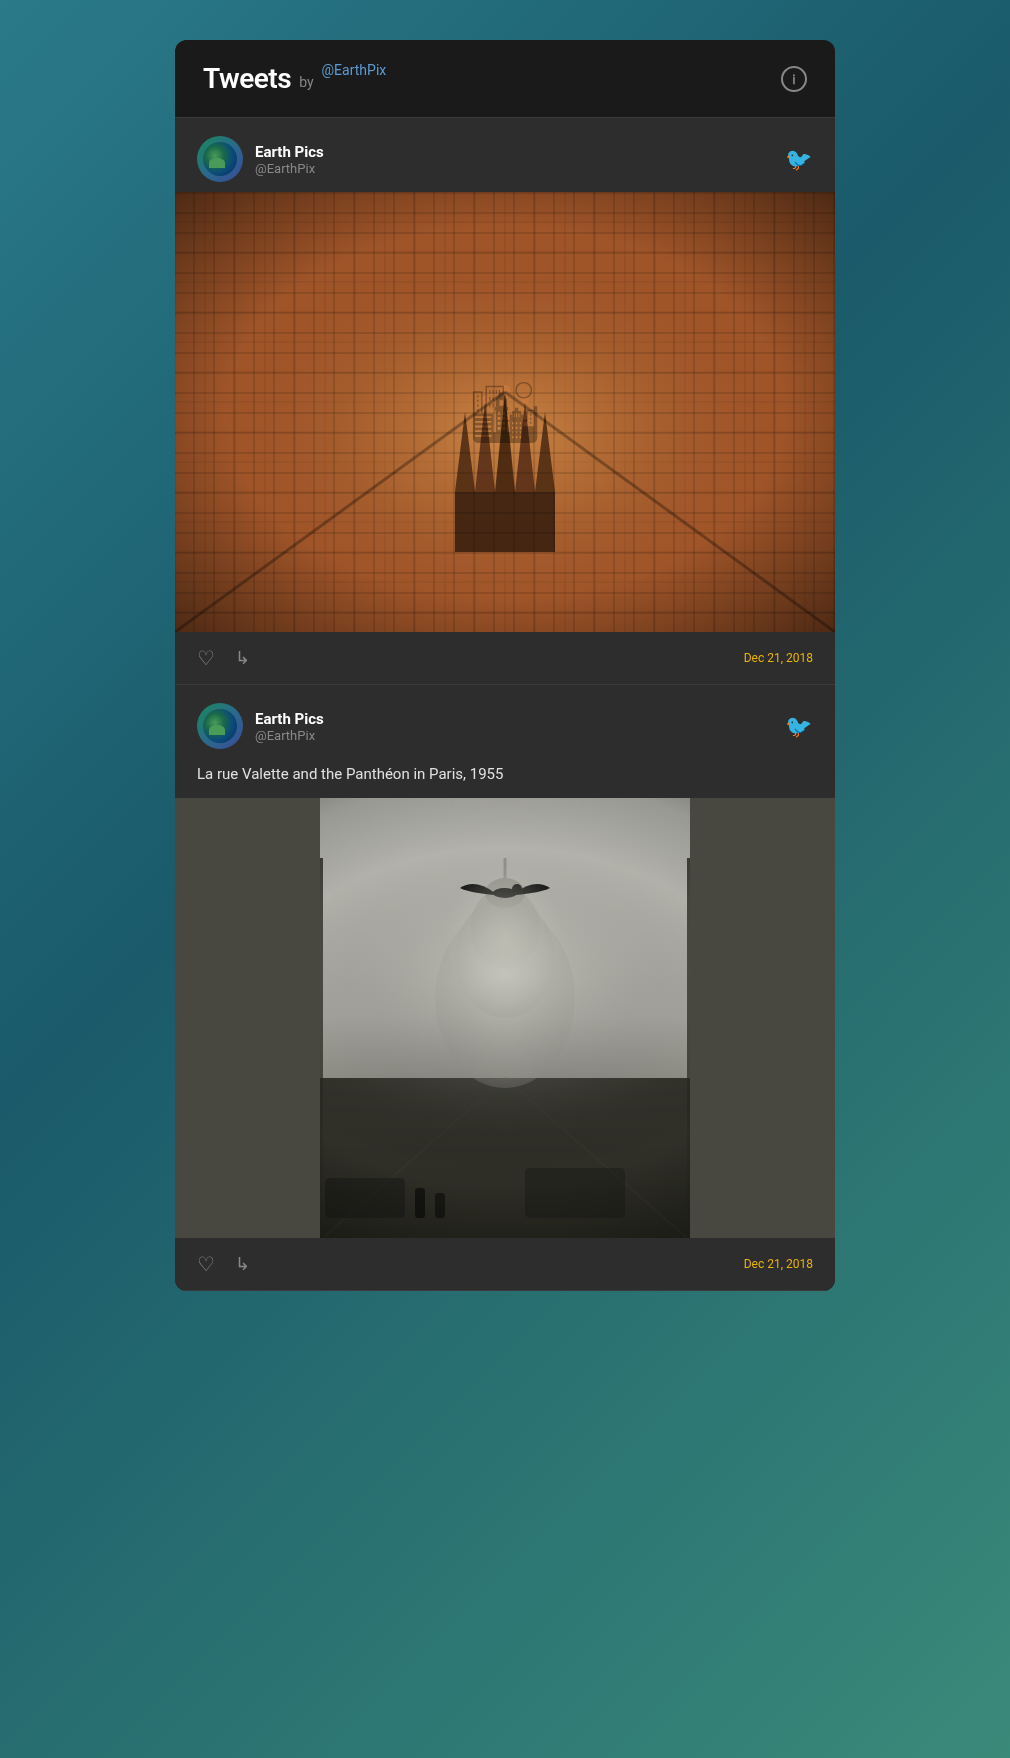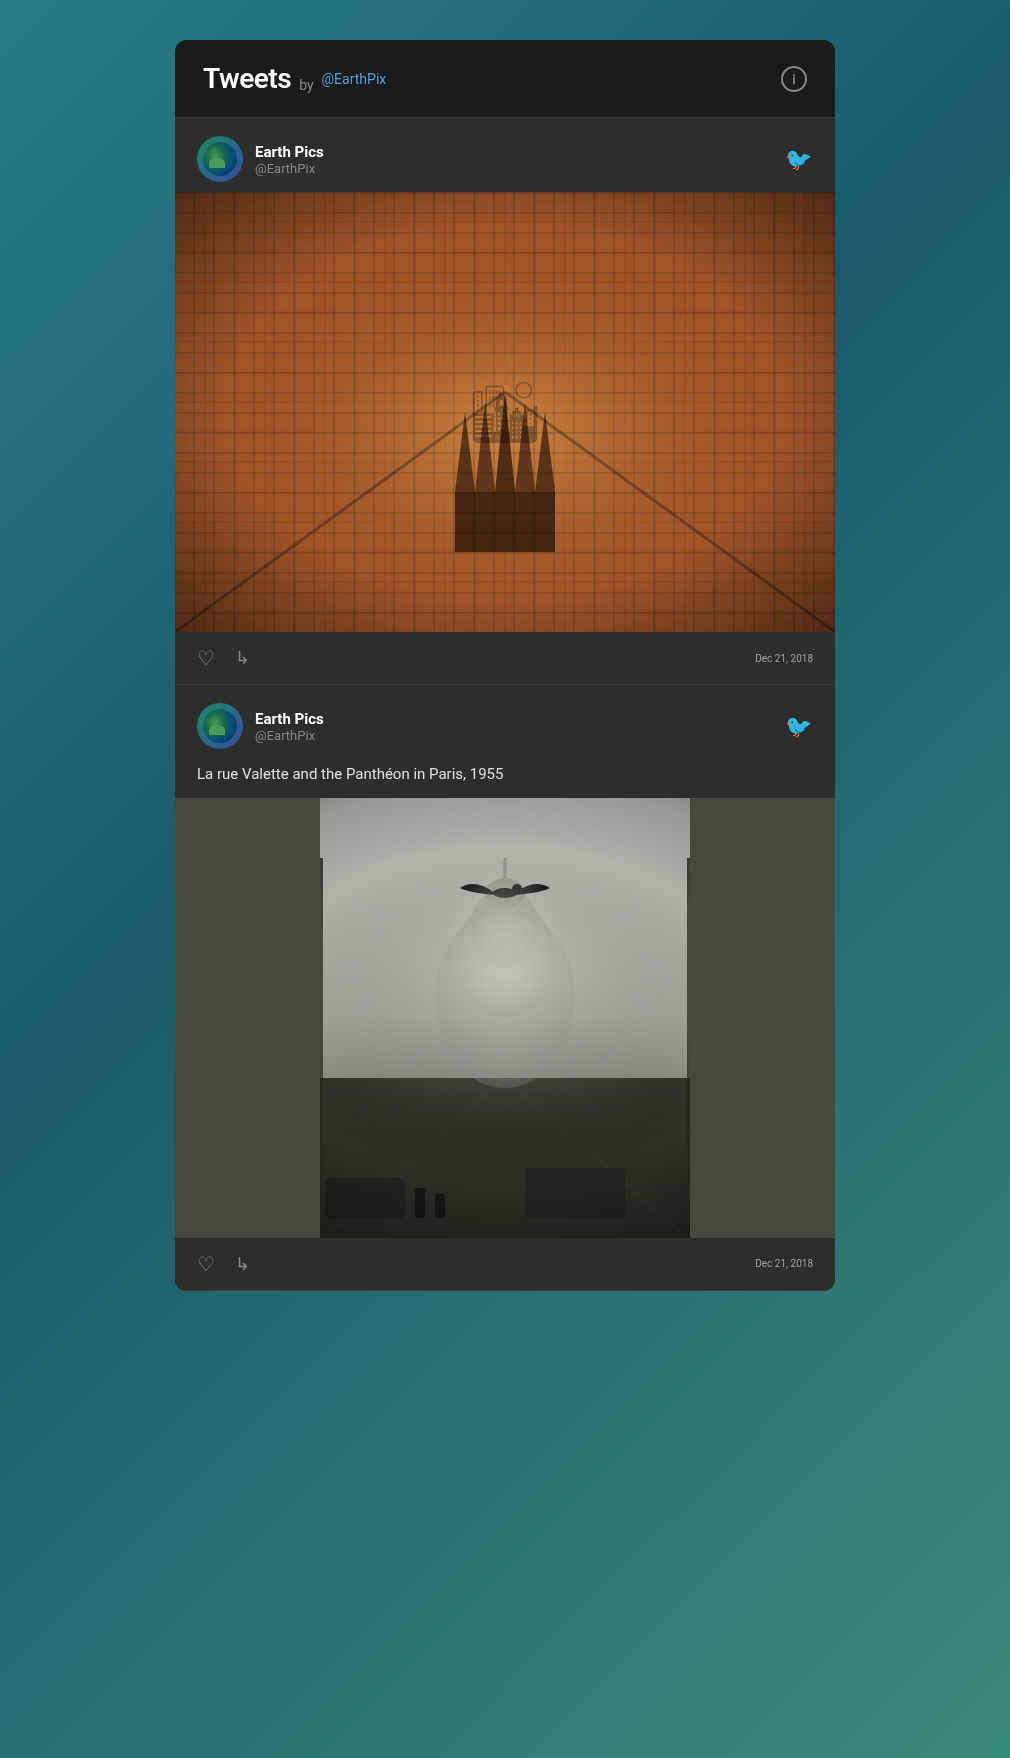--- a/index.html
+++ b/index.html
@@ -26,21 +26,21 @@
       background: #1a1a1a;
       padding: 22px 28px;
       display: flex;
       align-items: center;
       justify-content: space-between;
       border-bottom: 1px solid #3a3a3a;
     }
 
     .widget-header-left {
       display: flex;
-      align-items: center;
+      align-items: flex-start;
       gap: 8px;
     }
 
     .header-title {
       color: #ffffff;
       font-size: 28px;
       font-weight: 600;
       letter-spacing: -0.5px;
     }
 
@@ -247,22 +247,22 @@
       border: none;
       cursor: pointer;
       color: #888;
       font-size: 20px;
       padding: 0;
       display: flex;
       align-items: center;
     }
 
     .tweet-date {
-      color: #a3a3a3;
-      font-size: 10px;
+      color: #eab308;
+      font-size: 12px;
     }
 
     
     .heart-icon::before { content: '♡'; }
     
     .share-icon::before { content: '↳'; font-size: 18px; }
   </style>
 </head>
 <body>
 

